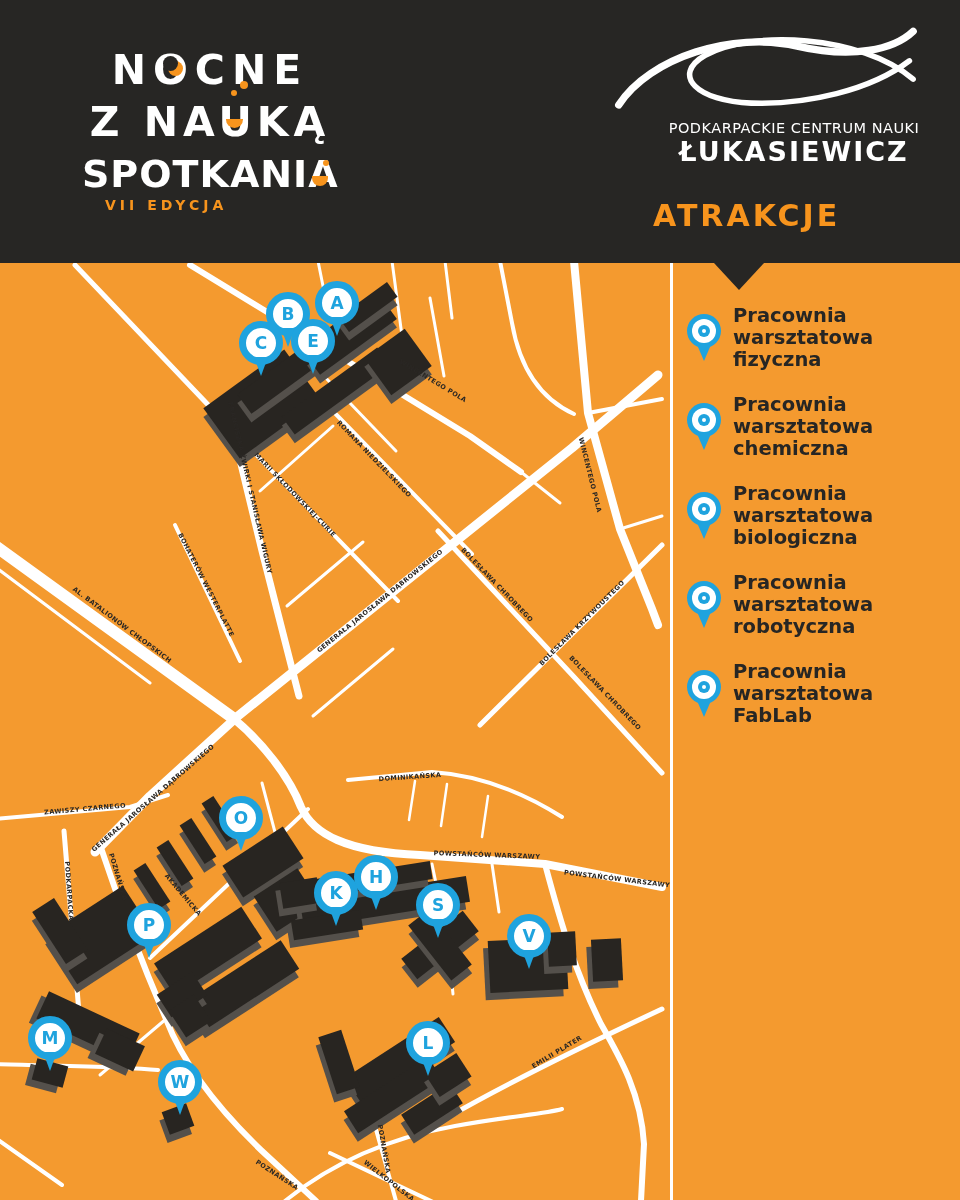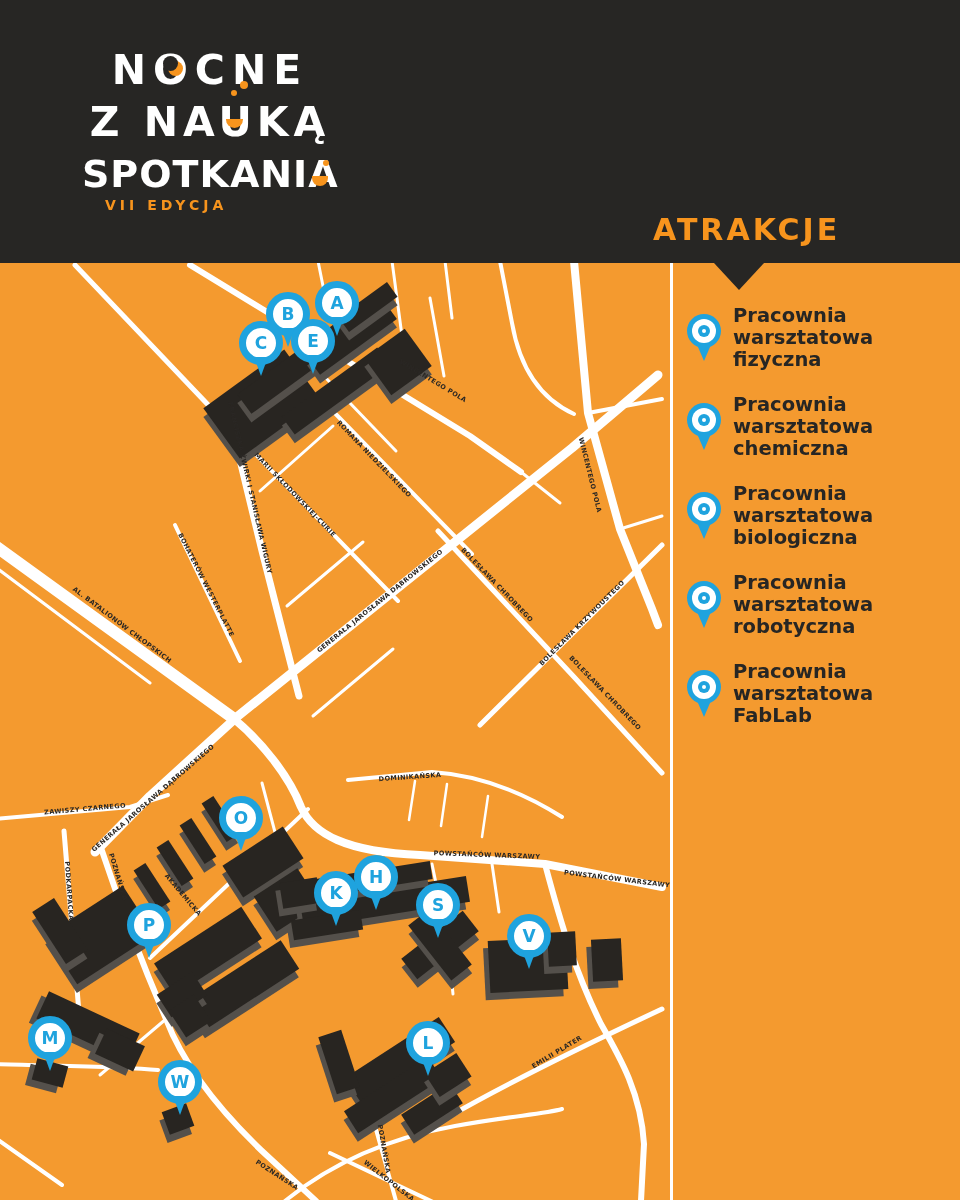--- a/index.html
+++ b/index.html
@@ -18,21 +18,21 @@
   .moon-mask{left:163px;top:56px;width:15px;height:15px;background:#272624;border-radius:50%;}
   .bubble1{left:231px;top:90px;width:6px;height:6px;background:#F7941D;border-radius:50%;}
   .bubble2{left:240px;top:81px;width:8px;height:8px;background:#F7941D;border-radius:50%;}
   .flask-liquid{left:226px;top:119px;width:17px;height:9px;background:#F7941D;border-radius:0 0 10px 10px;}
   .u-liquid{left:312px;top:176px;width:16px;height:10px;background:#F7941D;border-radius:0 0 9px 9px;}
   .u-bubble{left:323px;top:160px;width:6px;height:6px;background:#F7941D;border-radius:50%;}
   .logo-block{position:absolute;left:600px;top:24px;width:330px;color:#ffffff;text-align:center;}
   .org-text{margin-left:58px;}
   .org1{font-size:14.5px;letter-spacing:0.5px;}
   .org2{font-size:27px;font-weight:bold;letter-spacing:2px;}
-  .atrakcje{position:absolute;left:653px;top:212px;color:#F7941D;font-size:30px;font-weight:bold;letter-spacing:3px;}
+  .atrakcje{position:absolute;left:653px;top:198px;color:#F7941D;font-size:30px;font-weight:bold;letter-spacing:3px;}
   
   .map{position:absolute;left:0;top:263px;width:960px;height:937px;background:#F49A2F;overflow:hidden;}
   .map svg{position:absolute;left:0;top:0;z-index:1;}
   .slabel{position:absolute;z-index:2;font-size:6.5px;font-weight:bold;color:#2a2724;letter-spacing:0.4px;
           white-space:nowrap;transform:translate(-50%,-50%) rotate(var(--r,0deg));}
   .marker{position:absolute;z-index:3;width:44px;height:44px;margin:-22px 0 0 -22px;border-radius:50%;
           background:#ffffff;border:7px solid #1FA3DE;box-sizing:border-box;color:#1FA3DE;
           font-weight:bold;font-size:17px;display:flex;align-items:center;justify-content:center;}
   .marker::after{content:"";position:absolute;left:50%;top:29px;width:14px;height:19px;
           transform:translateX(-50%);background:#1FA3DE;clip-path:polygon(0 0,100% 0,50% 100%);z-index:-1;}
@@ -65,20 +65,30 @@
     </div>
     <div class="deco moon"></div>
     <div class="deco moon-mask"></div>
     <div class="deco bubble2"></div>
     <div class="deco bubble1"></div>
     <div class="deco flask-liquid"></div>
     <div class="deco u-liquid"></div>
     <div class="deco u-bubble"></div>
     <div class="edition">VII EDYCJA</div>
 
+    <div class="logo-block">
+      <svg width="330" height="92" viewBox="0 0 330 100">
+        <path d="M6,88 C40,36 130,8 200,24 C260,38 305,28 326,8" fill="none" stroke="#ffffff" stroke-width="8" stroke-linecap="round"></path>
+        <path d="M326,60 C270,12 150,6 100,34 C62,56 92,84 150,86 C210,88 280,72 322,40" fill="none" stroke="#ffffff" stroke-width="6" stroke-linecap="round"></path>
+      </svg>
+      <div class="org-text">
+        <div class="org1">PODKARPACKIE CENTRUM NAUKI</div>
+        <div class="org2">ŁUKASIEWICZ</div>
+      </div>
+    </div>
 
     <div class="atrakcje">ATRAKCJE</div>
   </div>
 
   <div class="map">
     <svg id="mapsvg" width="960" height="937" viewBox="0 0 960 937">
         <path d="M95,589 L150,533 L238,453 L572,185 L658,112" fill="none" stroke="#FFFFFF" stroke-width="9" stroke-linecap="round" stroke-linejoin="round"></path>
         <path d="M-6,282 L233,455" fill="none" stroke="#FFFFFF" stroke-width="12" stroke-linecap="round" stroke-linejoin="round"></path>
         <path d="M-6,303 L150,420" fill="none" stroke="#FFFFFF" stroke-width="3" stroke-linecap="round" stroke-linejoin="round"></path>
         <path d="M233,455 C262,479 289,513 301,544 C313,571 346,589 420,592 L545,601 L662,624" fill="none" stroke="#FFFFFF" stroke-width="8" stroke-linecap="round" stroke-linejoin="round"></path>

